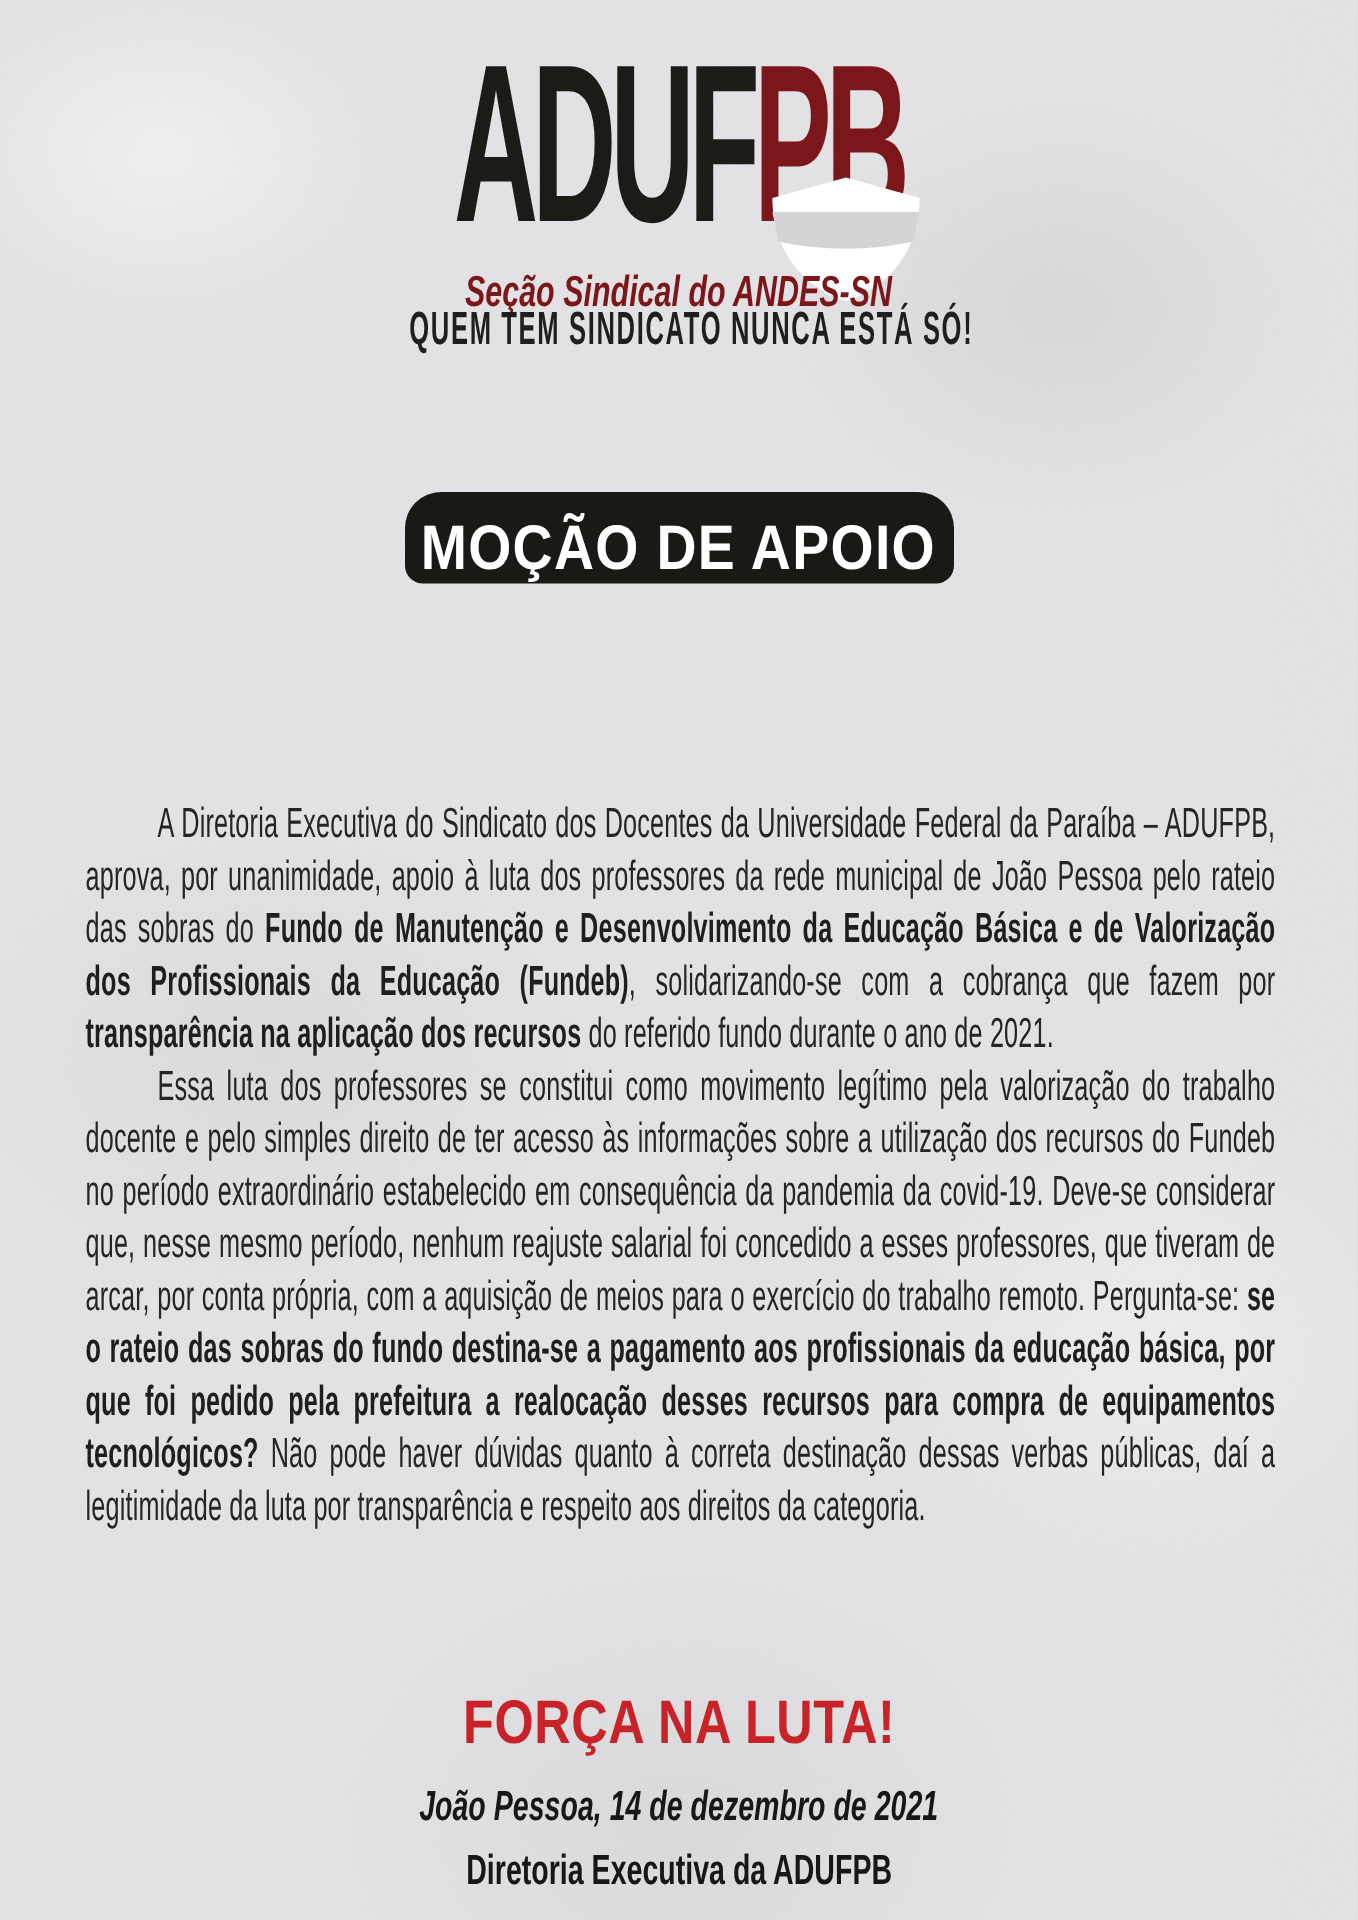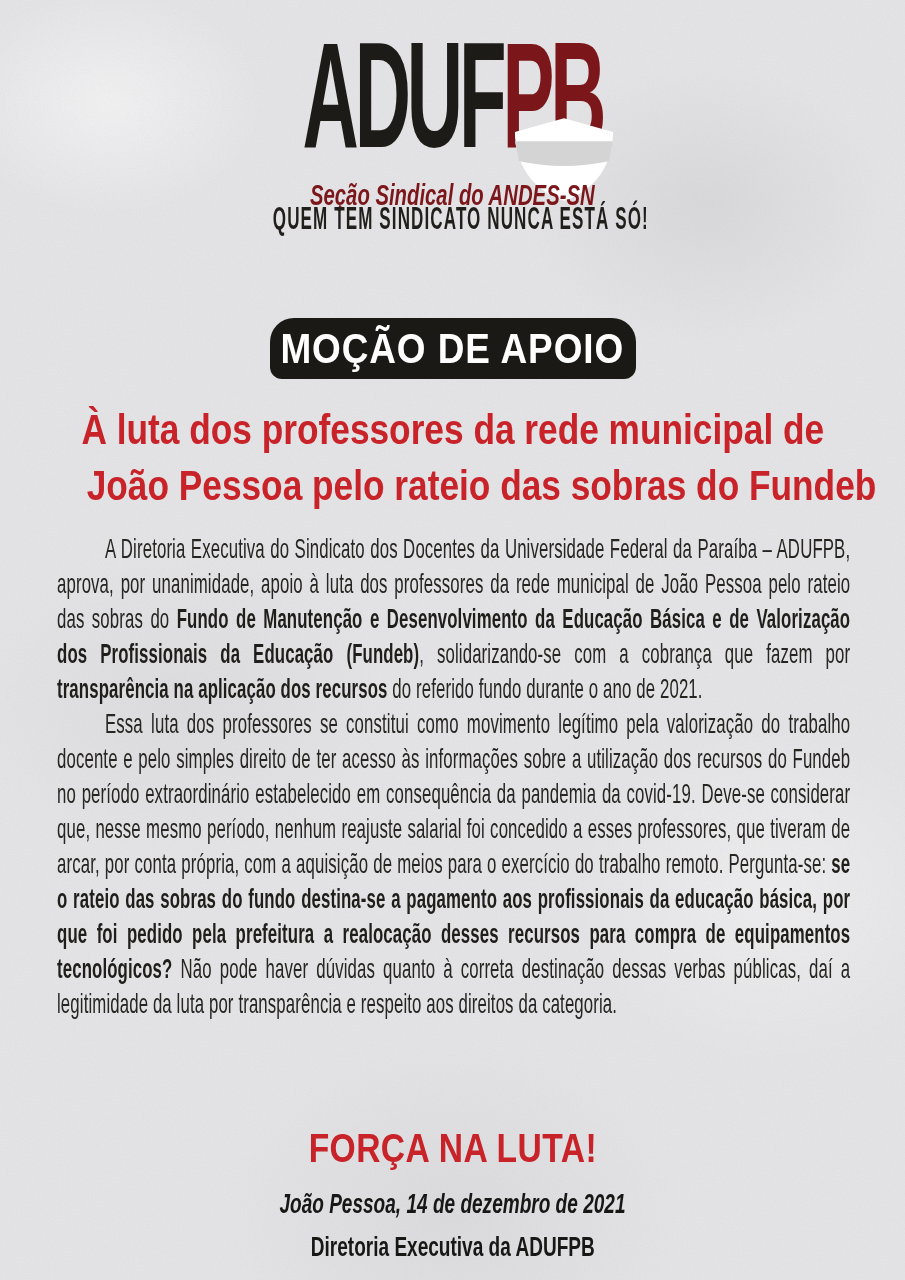--- a/index.html
+++ b/index.html
@@ -46,24 +46,24 @@
   }
   .tagline-row{position:absolute;top:201px;left:0;right:0;text-align:center;padding-left:16px;}
   .tagline{
     display:inline-block;white-space:nowrap;
     font-size:31px;font-weight:bold;letter-spacing:2px;color:#211f1c;
     transform:scaleX(.55);transform-origin:center;
   }
 
   
   .banner{
-    position:absolute;top:318px;left:50%;transform:translateX(-50%);
+    position:absolute;top:328px;left:50%;transform:translateX(-50%);
     width:366px;height:61px;background:var(--banner_bg,#1b1916);
     border-radius:24px 24px 12px 12px;
-    display:flex;align-items:center;justify-content:center;
+    display:flex;align-items:flex-end;justify-content:center;
   }
   .banner-text{
     display:inline-block;white-space:nowrap;
     font-size:42px;font-weight:bold;letter-spacing:1px;color:#fff;
     transform:scaleX(.88);transform-origin:center;
   }
 
   
   .headline{position:absolute;top:401px;left:0;right:0;margin:0;text-align:center;}
   .hl{
@@ -124,24 +124,20 @@
     </div>
     <div class="tagline-row">
       <span class="tagline">QUEM TEM SINDICATO NUNCA ESTÁ SÓ!</span>
     </div>
   </header>
 
   <div class="banner">
     <span class="banner-text">MOÇÃO DE APOIO</span>
   </div>
 
-  <h1 class="headline">
-    <span class="hl">À luta dos professores da rede municipal de</span><br>
-    <span class="hl">João Pessoa pelo rateio das sobras do Fundeb</span>
-  </h1>
 
   <main class="body-text">
       <p><span>A Diretoria Executiva do Sindicato dos Docentes da Universidade Federal da Paraíba – ADUFPB, aprova, por unanimidade, apoio à luta dos professores da rede municipal de João Pessoa pelo rateio das sobras do </span><span class="b">Fundo de Manutenção e Desenvolvimento da Educação Básica e de Valorização dos Profissionais da Educação (Fundeb)</span><span>, solidarizando-se com a cobrança que fazem por </span><span class="b">transparência na aplicação dos recursos</span><span> do referido fundo durante o ano de 2021.</span></p>
       <p><span>Essa luta dos professores se constitui como movimento legítimo pela valorização do trabalho docente e pelo simples direito de ter acesso às informações sobre a utilização dos recursos do Fundeb no período extraordinário estabelecido em consequência da pandemia da covid-19. Deve-se considerar que, nesse mesmo período, nenhum reajuste salarial foi concedido a esses professores, que tiveram de arcar, por conta própria, com a aquisição de meios para o exercício do trabalho remoto. Pergunta-se: </span><span class="b">se o rateio das sobras do fundo destina-se a pagamento aos profissionais da educação básica, por que foi pedido pela prefeitura a realocação desses recursos para compra de equipamentos tecnológicos?</span><span> Não pode haver dúvidas quanto à correta destinação dessas verbas públicas, daí a legitimidade da luta por transparência e respeito aos direitos da categoria.</span></p>
     </main>
 
   <div class="slogan-row">
     <span class="slogan">FORÇA NA LUTA!</span>
   </div>
 

